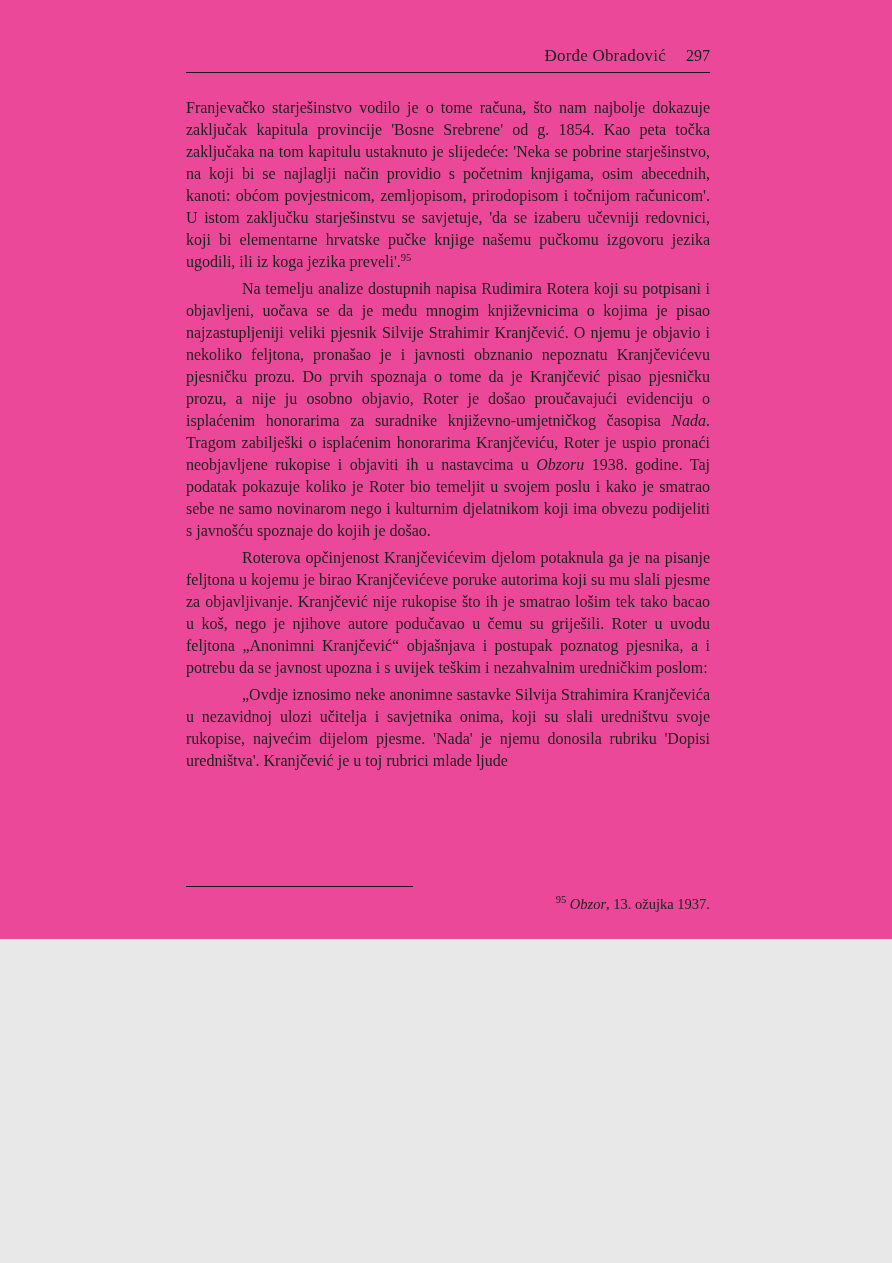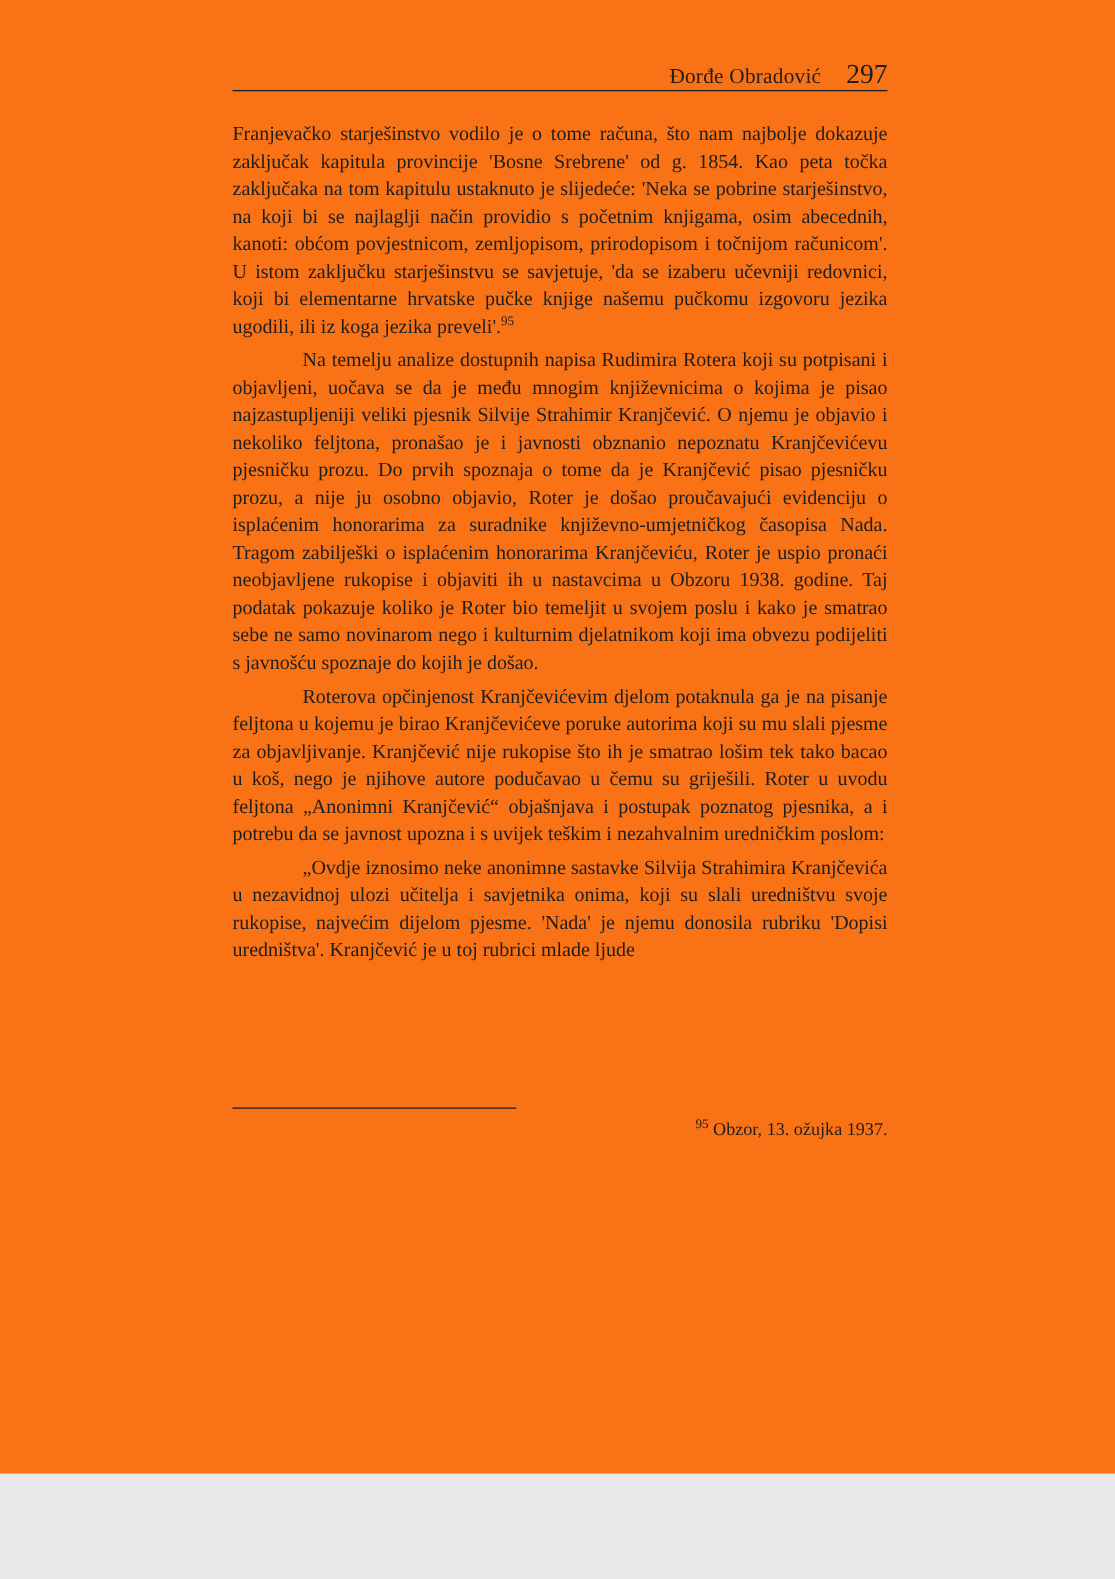--- a/index.html
+++ b/index.html
@@ -3,42 +3,42 @@
 <meta charset="utf-8">
 <style>
   html, body {
     margin: 0;
     padding: 0;
     background: #e8e8e8;
   }
   .page {
     position: relative;
     width: 892px;
-    height: 1179px;
-    background: #f97316;
+    height: 939px;
+    background: #ec4899;
     font-family: "Liberation Serif", serif;
     color: #1e1e1e;
     overflow: hidden;
   }
   .running-header {
     position: absolute;
     left: 186px;
     top: 46px;
     width: 524px;
     display: flex;
     justify-content: flex-end;
     align-items: baseline;
     gap: 20px;
   }
   .running-header .author {
     font-size: 17px;
     letter-spacing: 0.2px;
   }
   .running-header .pagenum {
-    font-size: 22px;
+    font-size: 16px;
   }
   .header-rule {
     position: absolute;
     left: 186px;
     top: 72px;
     width: 524px;
     height: 0;
     border-top: 1.4px solid #1a1a1a;
   }
   .body-text {
@@ -53,21 +53,21 @@
   .para {
     margin: 0 0 0 0;
   }
   .para + .para {
     margin-top: 5px;
   }
   .para.indent {
     text-indent: 56px;
   }
   .b { font-weight: normal; }
-  .i { }
+  .i { font-style: italic; }
   sup.fn {
     font-size: 10.5px;
     line-height: 0;
     vertical-align: super;
   }
   .footnote-area {
     position: absolute;
     left: 186px;
     top: 886px;
     width: 524px;

